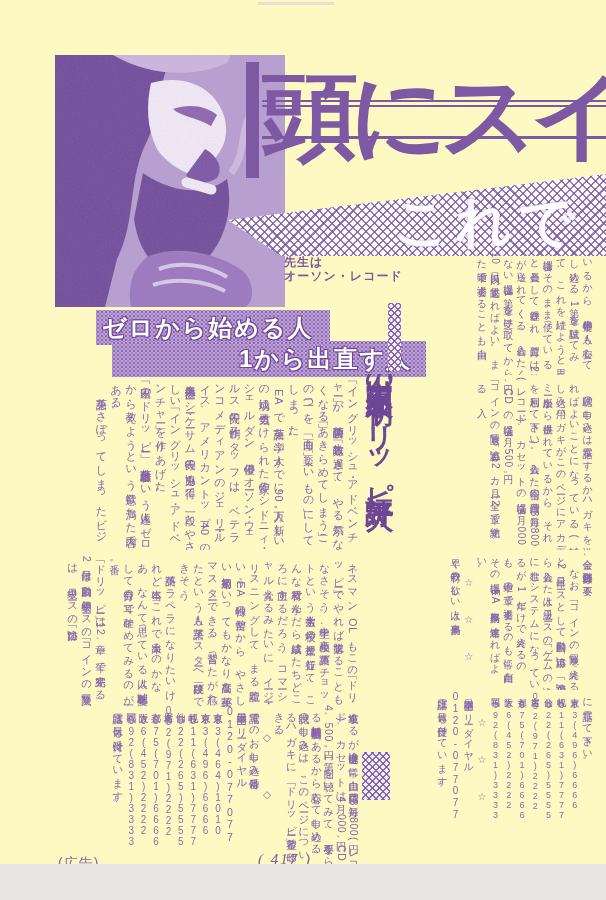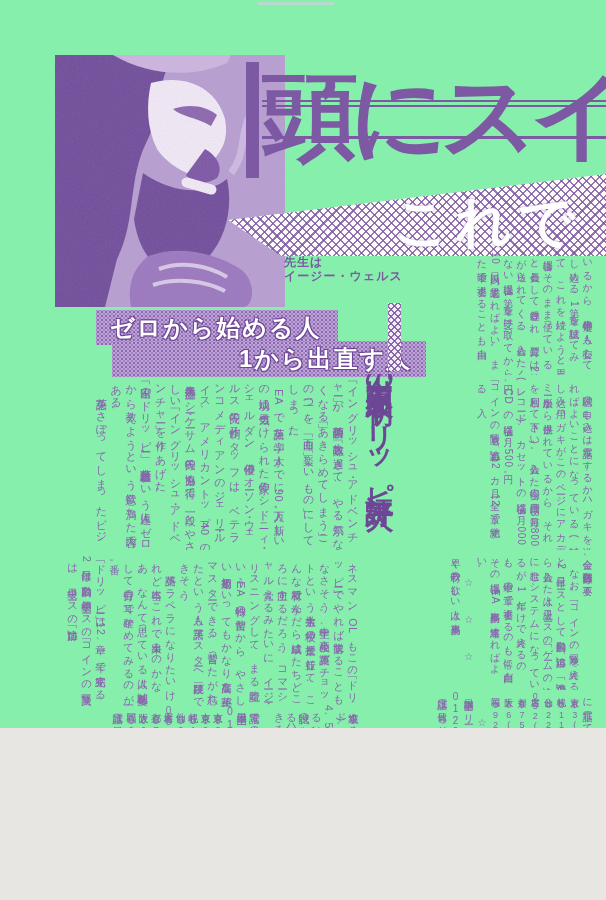--- a/index.html
+++ b/index.html
@@ -1,18 +1,18 @@
 <!DOCTYPE html>
 <html lang="ja"><head>
 <meta charset="utf-8">
 <style>
   html,body{margin:0;padding:0;background:#e8e6e2;}
   .page{
-    position:relative; width:606px; height:728px; margin:0 auto;
-    background:#86efac; overflow:hidden;
+    position:relative; width:606px; height:864px; margin:0 auto;
+    background:#fef9c3; overflow:hidden;
     font-family:"Liberation Sans","DejaVu Sans",sans-serif;
     color:#82619f;
   }
   
   .photo{position:absolute;left:55px;top:55px;width:230px;height:252px;overflow:hidden;}
   .vbar{position:absolute;left:246px;top:62px;width:13px;height:116px;background:#7d58a3;}
   .hline{position:absolute;background:#7d58a3;height:2px;}
   .headline{
     position:absolute;left:262px;top:56px;width:344px;height:122px;overflow:hidden;
     font-size:96px;font-weight:900;line-height:118px;letter-spacing:-8px;
@@ -38,21 +38,21 @@
   
   .zbanner{
     position:absolute;overflow:hidden;
     background-color:#bda4d6;
     background-image:radial-gradient(#8d68b0 26%,transparent 27%),radial-gradient(#a383c4 26%,transparent 27%);
     background-size:4px 4px;background-position:0 0,2px 2px;
     color:#fff;font-weight:900;font-size:24px;line-height:35px;letter-spacing:2px;
     text-shadow:1px 1px 0 #6d4796,-1px -1px 0 #6d4796,1px -1px 0 #6d4796,-1px 1px 0 #6d4796,0 0 2px #6d4796;
     white-space:nowrap;
   }
-  .zb1{left:96px;top:310px;width:228px;height:35px;padding-left:14px;}
+  .zb1{left:96px;top:310px;width:228px;height:35px;padding-left:6px;}
   .zb2{left:112px;top:341px;width:260px;height:36px;text-align:right;padding-right:14px;line-height:36px;padding-left:40px;}
   .texbar{
     position:absolute;
     background-image:
       repeating-linear-gradient(45deg,rgba(122,85,160,.85) 0 1.5px,transparent 1.5px 5px),
       repeating-linear-gradient(-45deg,rgba(122,85,160,.85) 0 1.5px,transparent 1.5px 5px);
     background-color:#f2ecf6;
   }
   
   .vband{
@@ -116,21 +116,21 @@
   <div class="hline" style="left:262px;top:105px;width:344px;"></div>
   <div class="hline" style="left:262px;top:136px;width:344px;height:2.5px;"></div>
   <div class="headline">頭にスイ</div>
 
   <div class="chevband">
     <span class="bandtext">これで</span>
   </div>
 
   <div class="caption">
     <span>先生は</span><br>
-    <span>イージー・ウェルス</span>
+    <span>オーソン・レコード</span>
   </div>
 
   <div class="zbanner zb1">ゼロから始める人</div>
   <div class="zbanner zb2">1から出直す人</div>
   <div class="texbar" style="left:388px;top:303px;width:13px;height:68px;"></div>
 
   <div class="vheadline">初級用「家出のドリッピー」大好評</div>
   <div class="texbar" style="left:362px;top:752px;width:28px;height:48px;"></div>
 
   <div class="vband band1" style="left:48px;top:377px;width:312px;height:173px;">

